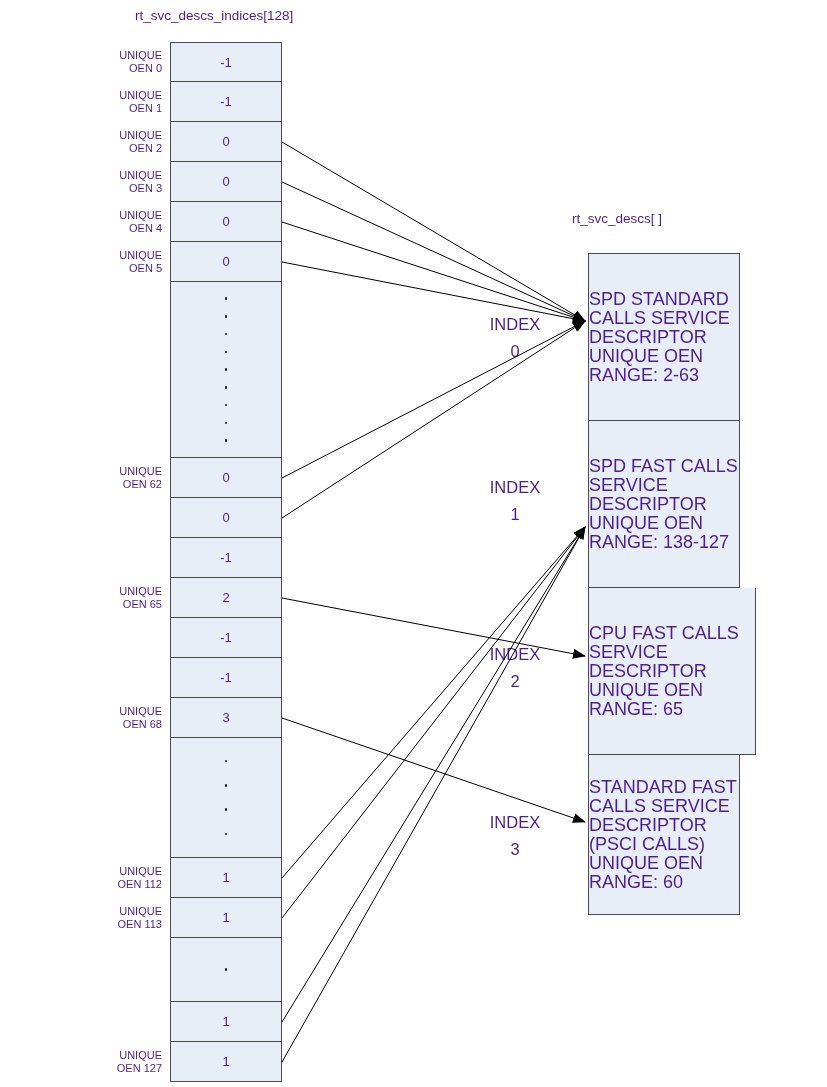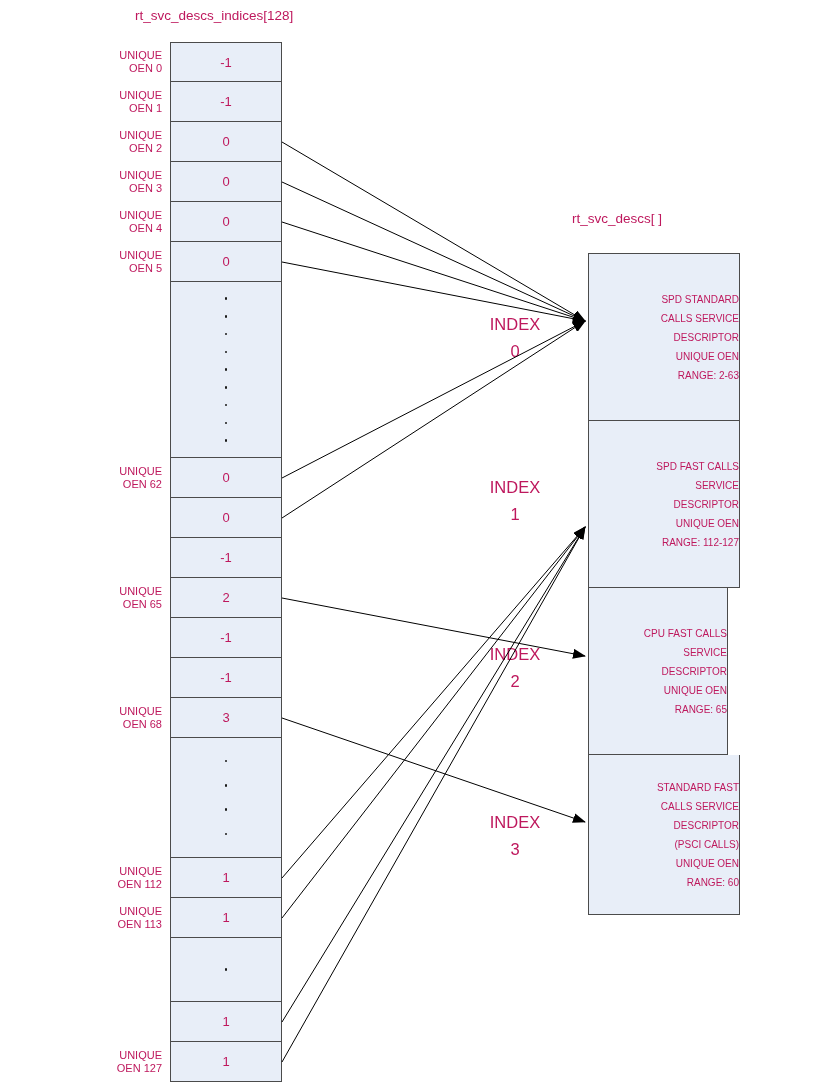--- a/index.html
+++ b/index.html
@@ -1,19 +1,19 @@
 <!DOCTYPE html>
 <html><head>
 <meta charset="utf-8">
 <style>
   html, body { margin: 0; padding: 0; background: #ffffff; }
   .canvas {
     position: relative; width: 827px; height: 1087px;
     background: #ffffff; overflow: hidden;
-    font-family: "Liberation Sans", sans-serif; color: #be185d;
+    font-family: "Liberation Sans", sans-serif; color: #4c1d95;
   }
   .array-title { position: absolute; font-size: 13.5px; white-space: nowrap; }
   #left-title  { top: 8px;   left: 135px; }
   #right-title { top: 211px; left: 572px; }
 
   .cell {
     position: absolute; box-sizing: border-box;
     border: 1px solid #4b4b4b;
     display: flex; align-items: center; justify-content: center;
     font-size: 13px;
@@ -26,22 +26,22 @@
     text-align: right; font-size: 11px; line-height: 13px;
     white-space: pre-line;
   }
 
   .desc-box {
     position: absolute; box-sizing: border-box;
     border: 1px solid #4b4b4b;
     display: flex; align-items: center; justify-content: center;
   }
   .desc-text {
-    width: 100%; text-align: right;
-    font-size: 10px; line-height: 19px; white-space: pre-line;
+    width: 100%; text-align: left;
+    font-size: 18px; line-height: 19px; white-space: pre-line;
   }
 
   .index-label {
     position: absolute; left: 476px; width: 78px;
     text-align: center; font-size: 16.5px; line-height: 27px;
     white-space: pre-line;
   }
 
   #arrows { position: absolute; top: 0; left: 0; pointer-events: none; }
 </style>
@@ -124,25 +124,25 @@
 UNIQUE OEN
 RANGE: 2-63</div>
       </div>
       <div class="index-label" style="top: 311px;">INDEX
 0</div>
       <div class="desc-box" style="left: 588px; width: 152px; top: 421px; height: 167px; background: rgb(232, 238, 248); border-top: none; border-right-color: rgb(75, 75, 75); border-bottom-color: rgb(75, 75, 75); border-left-color: rgb(75, 75, 75);">
         <div class="desc-text">SPD FAST CALLS
 SERVICE
 DESCRIPTOR
 UNIQUE OEN
-RANGE: 112-127</div>
+RANGE: 138-127</div>
       </div>
       <div class="index-label" style="top: 474px;">INDEX
 1</div>
-      <div class="desc-box" style="left: 588px; width: 140px; top: 588px; height: 167px; background: rgb(232, 238, 248); border-top: none; border-right-color: rgb(75, 75, 75); border-bottom-color: rgb(75, 75, 75); border-left-color: rgb(75, 75, 75);">
+      <div class="desc-box" style="left: 588px; width: 168px; top: 588px; height: 167px; background: rgb(232, 238, 248); border-top: none; border-right-color: rgb(75, 75, 75); border-bottom-color: rgb(75, 75, 75); border-left-color: rgb(75, 75, 75);">
         <div class="desc-text">CPU FAST CALLS
 SERVICE
 DESCRIPTOR
 UNIQUE OEN
 RANGE: 65</div>
       </div>
       <div class="index-label" style="top: 641px;">INDEX
 2</div>
       <div class="desc-box" style="left: 588px; width: 152px; top: 755px; height: 160px; background: rgb(232, 238, 248); border-top: none; border-right-color: rgb(75, 75, 75); border-bottom-color: rgb(75, 75, 75); border-left-color: rgb(75, 75, 75);">
         <div class="desc-text">STANDARD FAST

